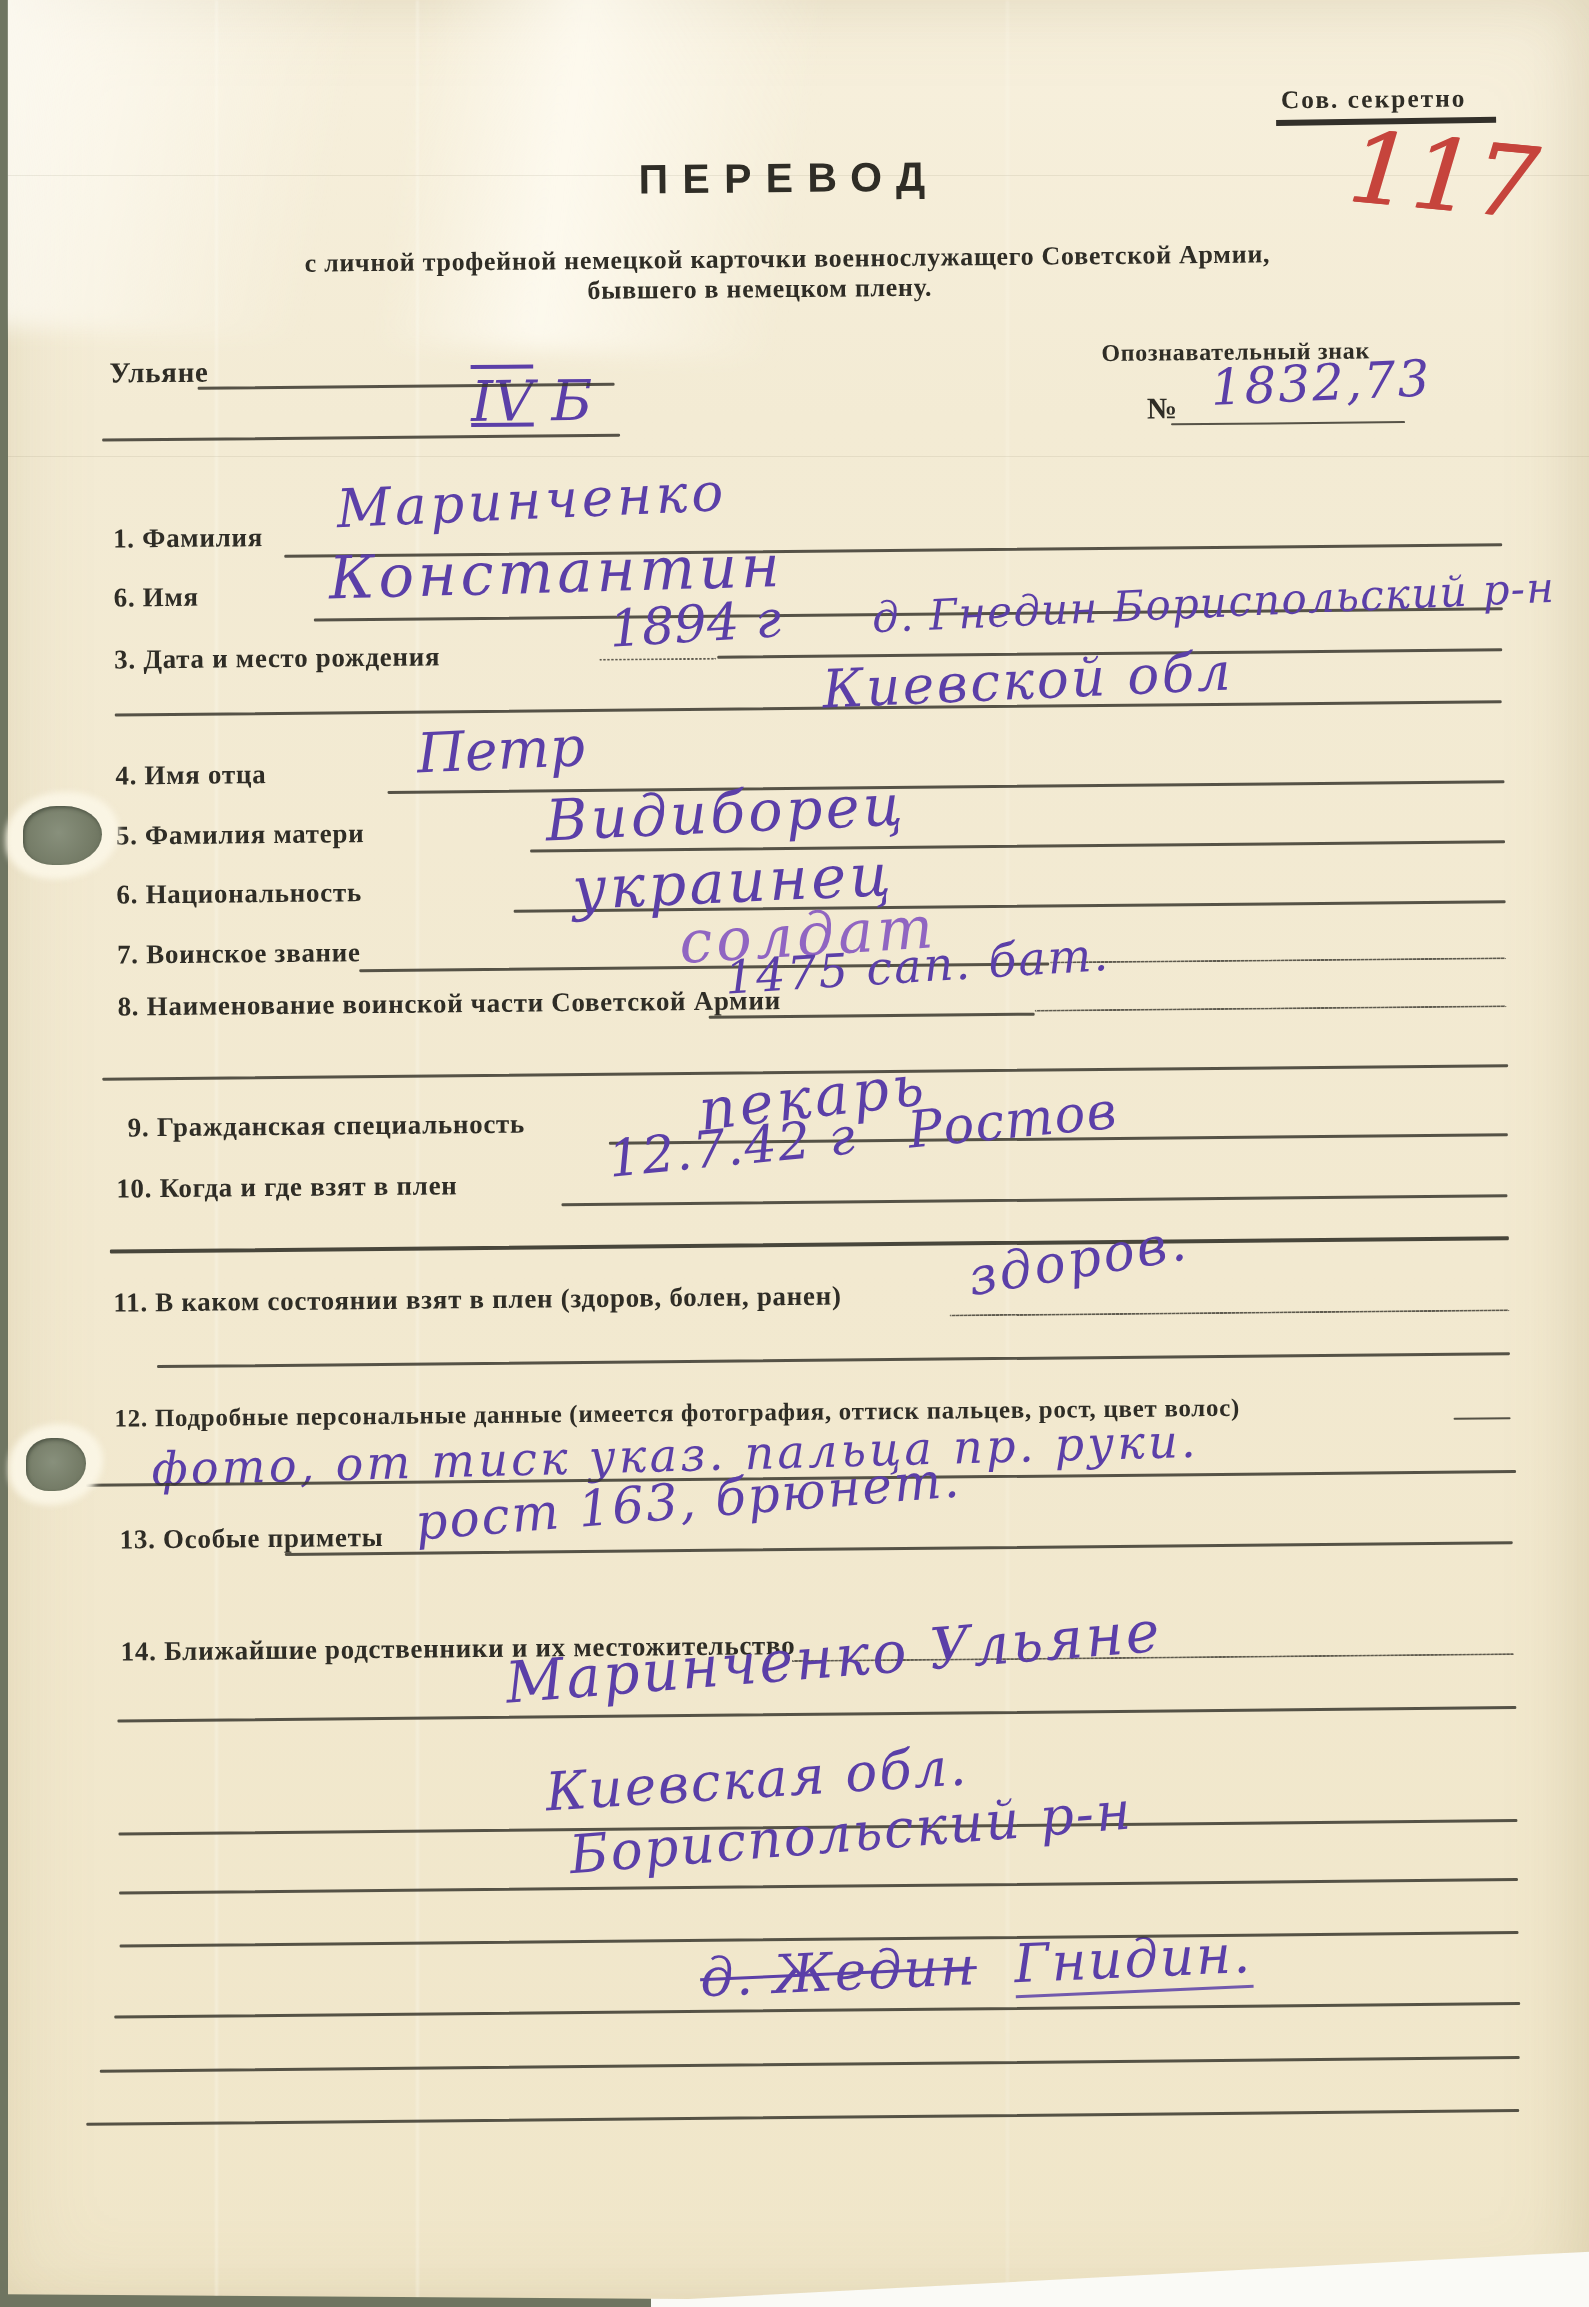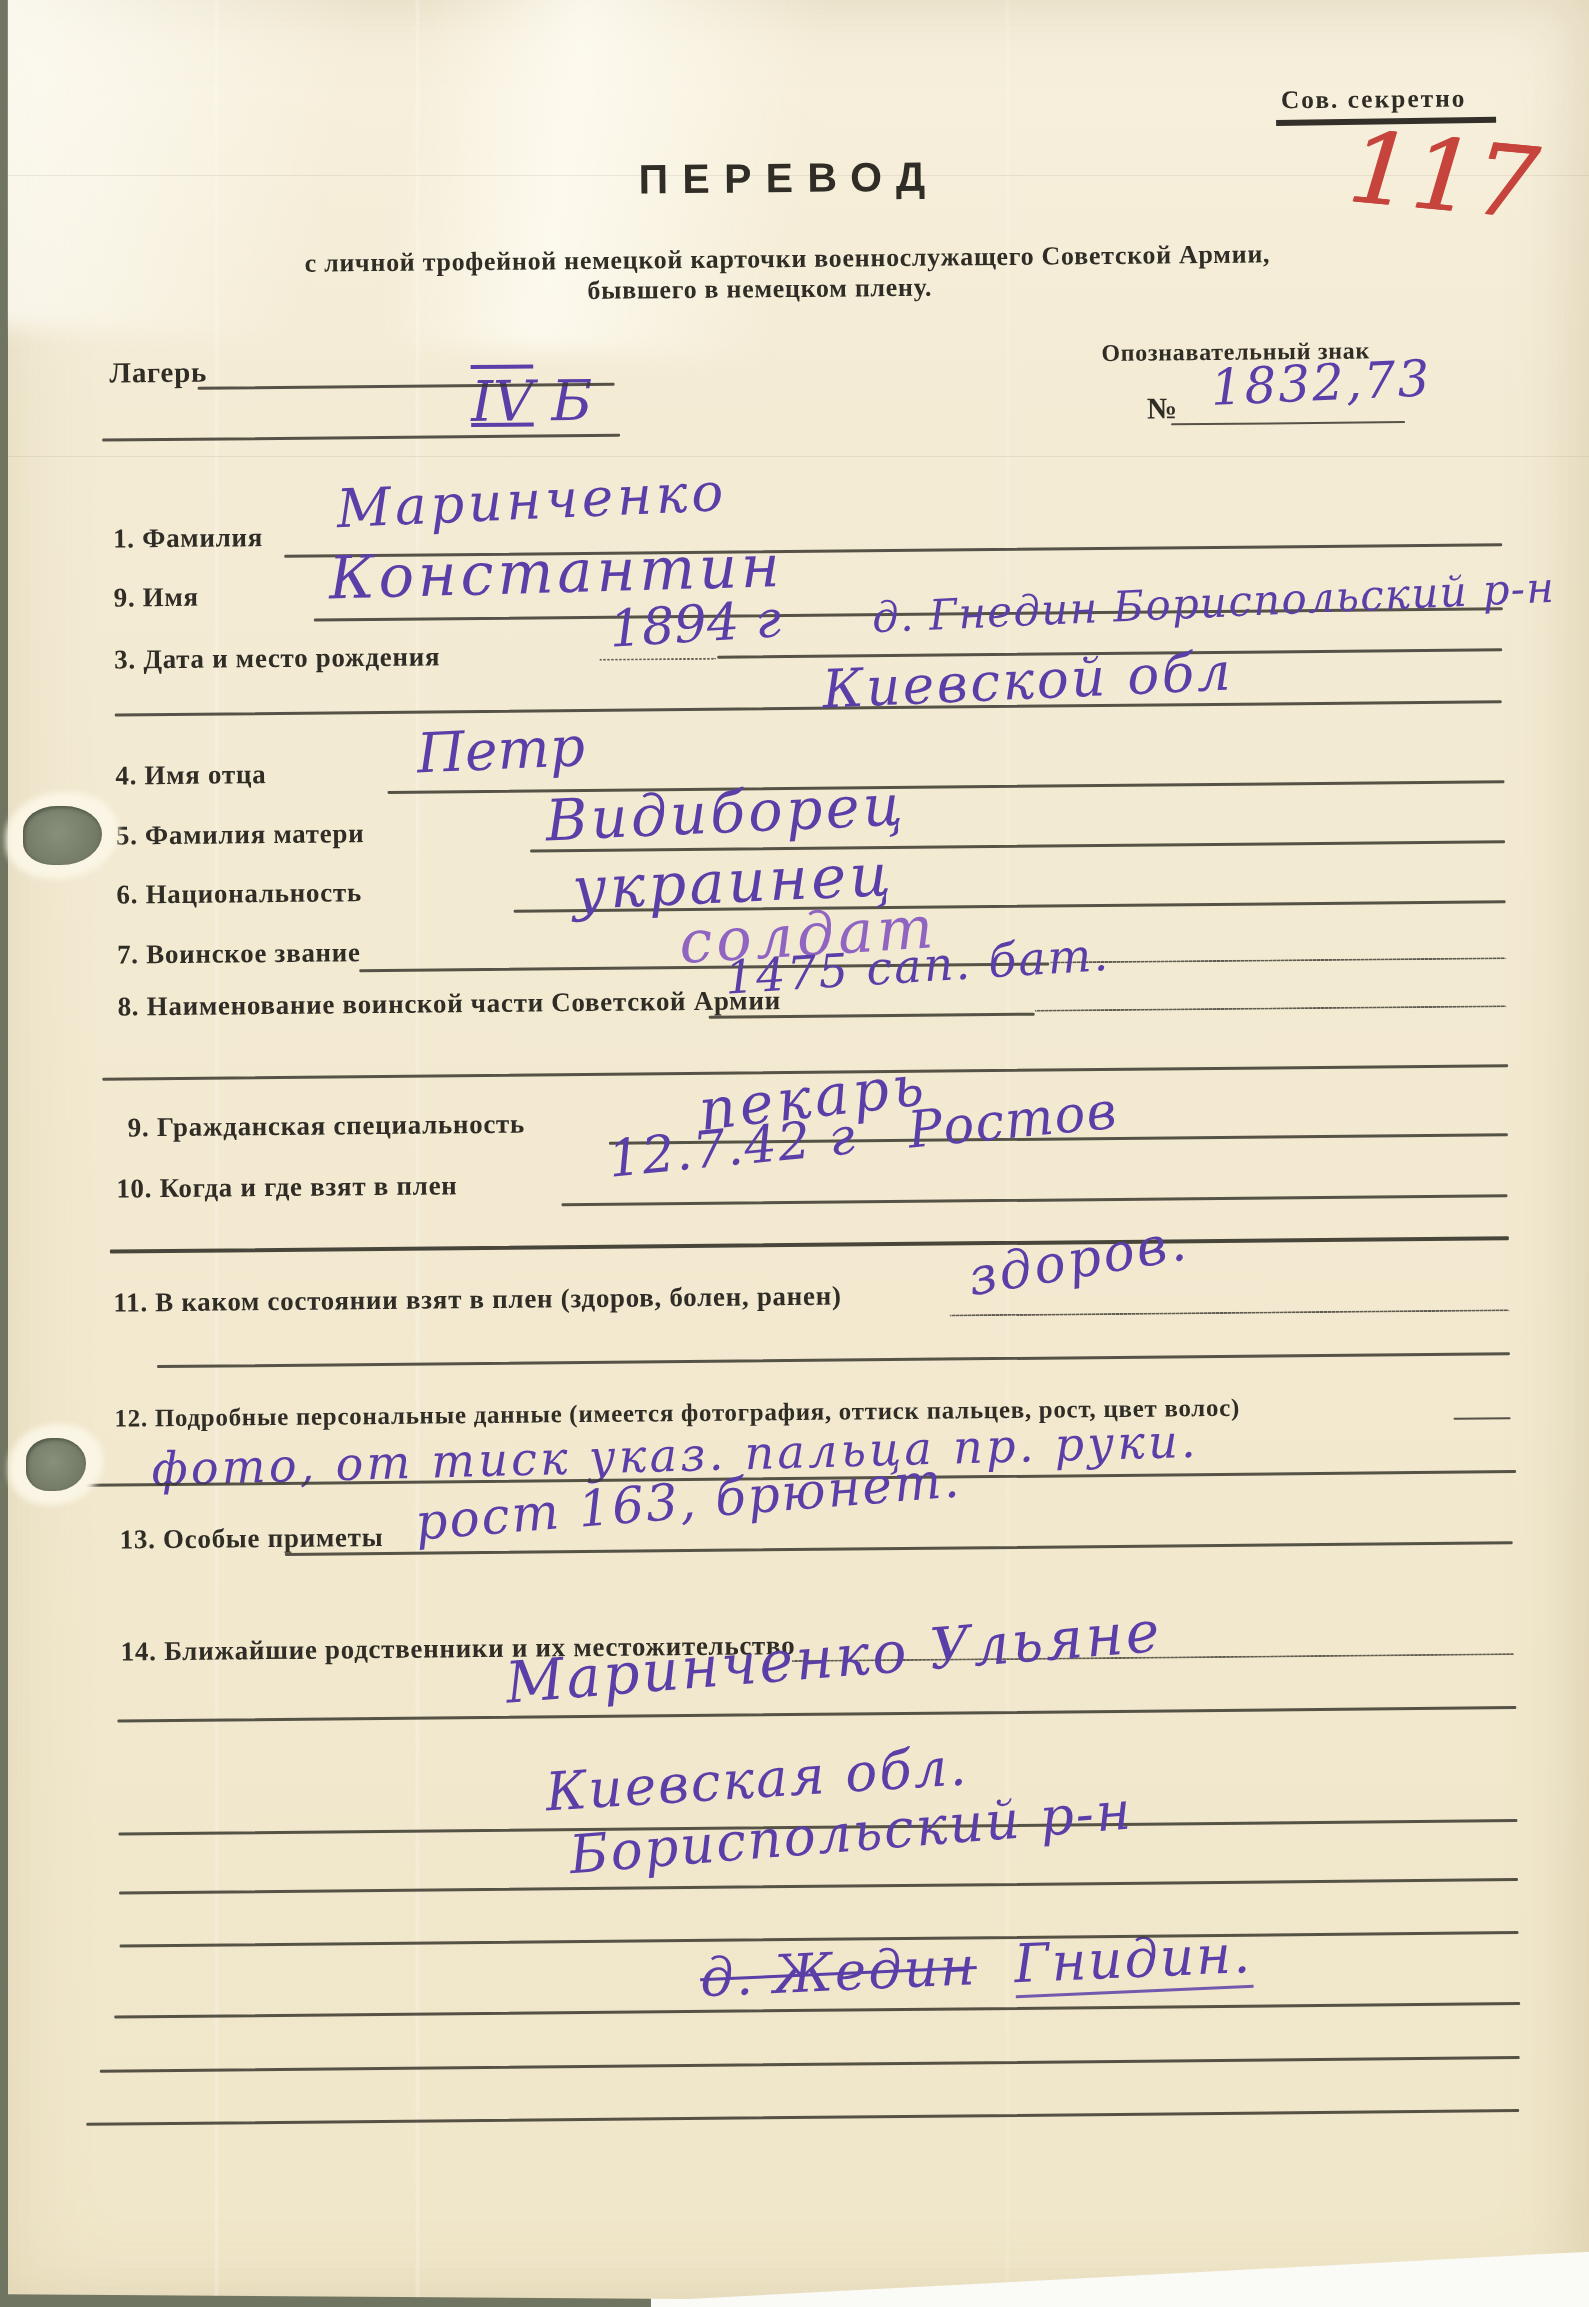--- a/index.html
+++ b/index.html
@@ -72,37 +72,37 @@
 
   <div class="lbl" style="left:1291px;top:90px;font-size:25.4px;letter-spacing:2px;">Сов. секретно</div>
   <div class="stamp-rule" style="left:1286px;top:124px;width:220px;transform:rotate(-.3deg);"></div>
   <div class="red" style="left:1358px;top:124px;font-size:99px;transform:rotate(6deg);">117</div>
 
   <div class="lbl" style="left:648px;top:155px;font-size:41px;letter-spacing:14.3px;font-family:'Liberation Sans',sans-serif;">ПЕРЕВОД</div>
 
   <div class="center-block" style="left:195px;top:244px;width:1202px;font-size:26px;letter-spacing:0.7px;">с личной трофейной немецкой карточки военнослужащего Советской Армии,</div>
   <div class="center-block" style="left:195px;top:274px;width:1146px;font-size:26px;letter-spacing:0.7px;">бывшего в немецком  плену.</div>
 
-  <div class="lbl" style="left:117px;top:350px;font-size:29px;">Лагерь</div>
+  <div class="lbl" style="left:117px;top:350px;font-size:29px;">Ульяне</div>
   <div class="hw" style="left:407px;top:301px;font-size:56px;">
     <span class="roman">IV</span><span> </span><span>Б</span>
   </div>
   <div class="rline" style="left:205px;top:381px;width:417px;"></div>
   <div class="rline" style="left:109px;top:432px;width:518px;"></div>
 
   <div class="lbl" style="left:1109px;top:343px;font-size:24px;">Опознавательный знак</div>
   <div class="lbl" style="left:1154px;top:395px;font-size:30px;">№</div>
   <div class="hw" style="left:1219px;top:363px;font-size:50px;letter-spacing:2px;transform:rotate(-2deg);">1832,73</div>
   <div class="rline thin" style="left:1178px;top:427px;width:234px;"></div>
 
   <div class="lbl" style="left:119px;top:517px;font-size:27px;">1. Фамилия</div>
   <div class="rline" style="left:290px;top:550px;width:1218px;"></div>
   <div class="hw" style="left:344px;top:474px;font-size:53px;letter-spacing:3.9px;transform:rotate(-2deg);">Маринченко</div>
 
-  <div class="lbl" style="left:119px;top:576px;font-size:27px;">9. Имя</div>
+  <div class="lbl" style="left:119px;top:576px;font-size:27px;">6. Имя</div>
   <div class="rline" style="left:319px;top:614px;width:1189px;"></div>
   <div class="hw" style="left:335px;top:539px;font-size:59px;letter-spacing:3.9px;transform:rotate(-1deg);">Константин</div>
 
   <div class="lbl" style="left:119px;top:638px;font-size:27px;">3. Дата и место рождения</div>
   <div class="rline dot" style="left:604px;top:657px;width:117px;"></div>
   <div class="rline" style="left:722px;top:655px;width:785px;"></div>
   <div class="hw" style="left:616px;top:598px;font-size:51px;transform:rotate(-3deg);">1894 г</div>
   <div class="hw" style="left:878px;top:594px;font-size:42px;letter-spacing:1.3px;transform:rotate(-2deg);">д. Гнедин Бориспольский р-н</div>
   <div class="rline" style="left:119px;top:707px;width:1387px;"></div>
   <div class="hw" style="left:828px;top:659px;font-size:53px;letter-spacing:2.6px;transform:rotate(-2deg);">Киевской обл</div>

